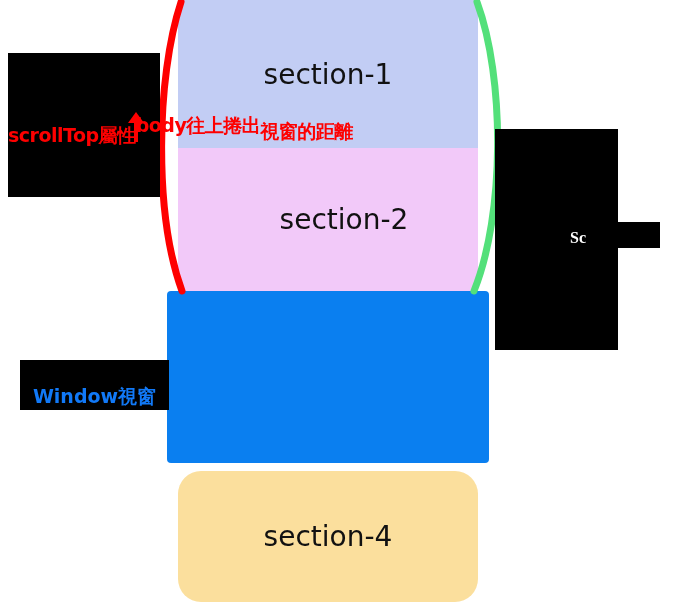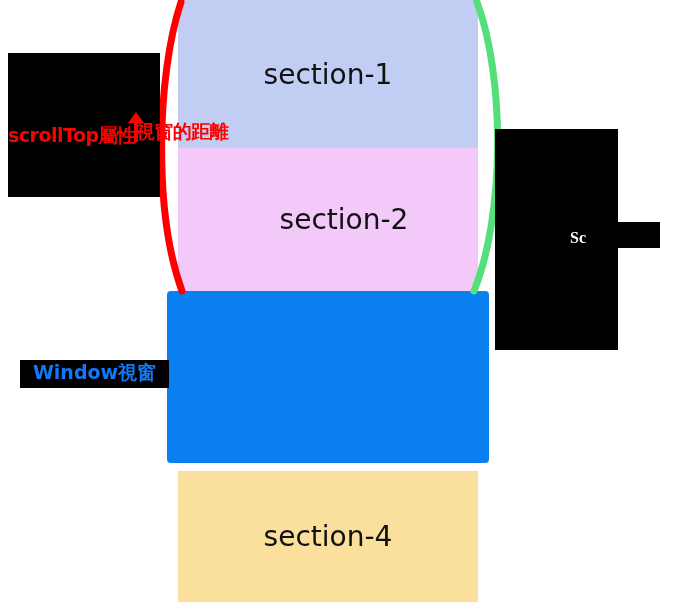--- a/index.html
+++ b/index.html
@@ -21,21 +21,21 @@
   #section-2{top:148px;height:143px;background:#f2c9f9;padding-left:32px;}
   #section-3-wrap{
     position:absolute;left:167px;top:291px;width:322px;height:172px;
     background:#0a7ff0;border-radius:4px;box-sizing:border-box;
     padding:12px;
   }
   #section-3{
     position:absolute;left:179px;top:303px;width:298px;height:148px;
     background:#c9f5c2;
   }
-  #section-4{top:471px;height:131px;background:#fbdf9d;}
+  #section-4{top:471px;height:131px;background:#fbdf9d;border-radius:23px;}
 
   
   #curves{position:absolute;left:0;top:0;width:700px;height:602px;
           pointer-events:none;}
 
   
   .callout{
     position:absolute;background:#000000;box-sizing:border-box;
   }
   #left-callout{
@@ -57,22 +57,22 @@
   }
   #arrow-up .head{
     position:absolute;left:50%;top:0px;margin-left:-8px;
     width:0;height:0;border-left:8px solid transparent;
     border-right:8px solid transparent;border-bottom:11px solid #fe0000;
   }
   #cal-b1{font-size:19px;margin-top:2px;letter-spacing:-0.5px;}
   #cal-b2{font-size:19px;margin-top:14px;letter-spacing:-0.5px;}
 
   #window-callout{
-    left:20px;top:360px;width:149px;height:28px;
-    display:flex;align-items:flex-start;justify-content:center;
+    left:20px;top:360px;width:149px;height:50px;
+    display:flex;align-items:flex-end;justify-content:center;
   }
   #window-label{
     color:#1179f7;font-size:19px;font-weight:bold;white-space:nowrap;
     font-family:"DejaVu Sans","Liberation Sans",sans-serif;
   }
 
   #right-callout{
     left:495px;top:129px;width:123px;height:221px;
   }
   #right-label{
@@ -111,20 +111,21 @@
     <path d="M 181 2 C 156 78, 154 214, 182 291" fill="none" stroke="#fe0000" stroke-width="7" stroke-linecap="round"></path>
     <path d="M 477 2 C 505 78, 505 214, 474 291" fill="none" stroke="#53e07a" stroke-width="7" stroke-linecap="round"></path>
   </svg>
 
   <div class="callout" id="left-callout">
     <div class="cal-line" id="cal-top">scrollTop屬性</div>
     <div id="arrow-up">
       <div class="head"></div>
       <div class="shaft"></div>
     </div>
+    <div class="cal-line" id="cal-b1">body往上捲出</div>
     <div class="cal-line" id="cal-b2">視窗的距離</div>
   </div>
 
   <div class="callout" id="window-callout">
     <div id="window-label">Window視窗</div>
   </div>
 
   <div class="callout" id="right-callout"></div>
   <div id="right-label">Sc</div>
   <div id="right-redaction"></div>

